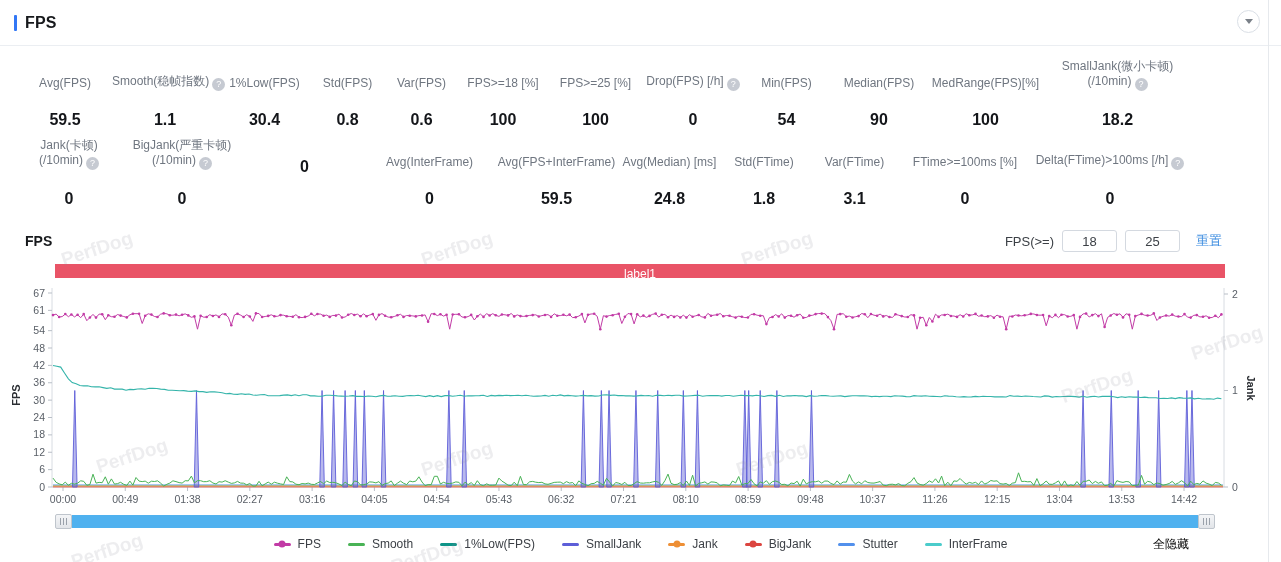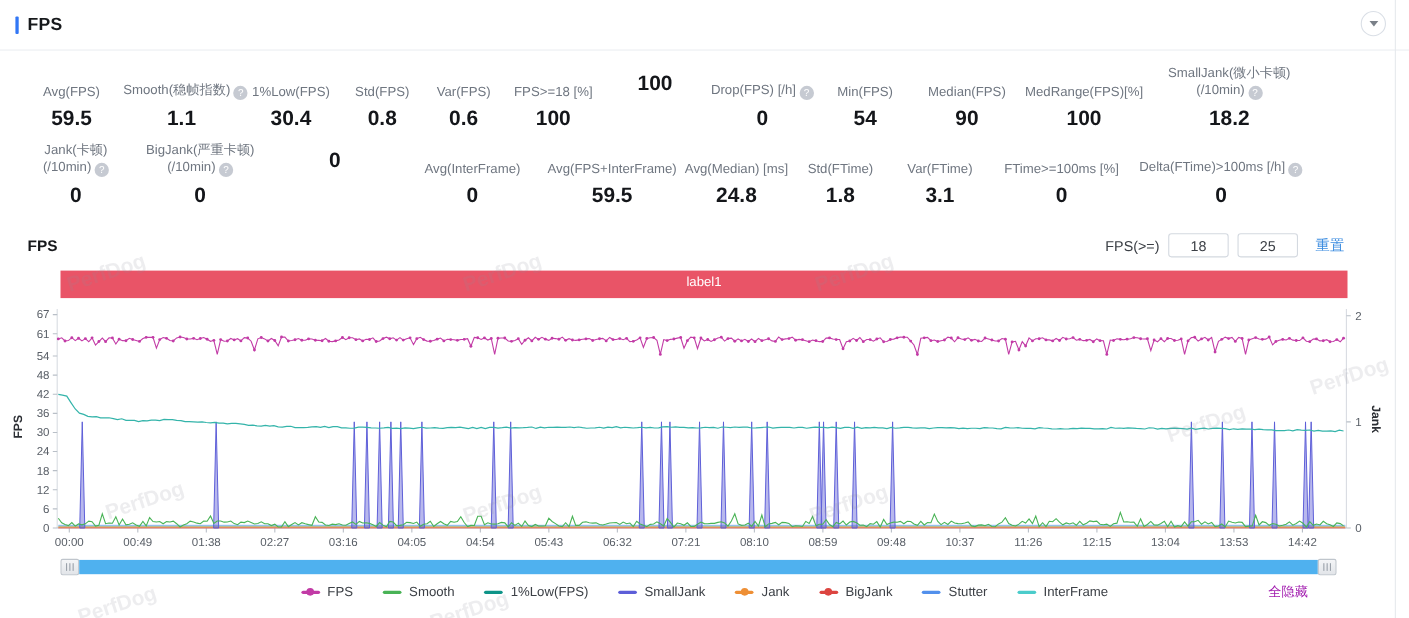--- a/index.html
+++ b/index.html
@@ -15,31 +15,31 @@
   .caret { width:0; height:0; border-left:4px solid transparent; border-right:4px solid transparent; border-top:5px solid #7a8088; }
 
   
   .mrow { display:grid; padding-left:18px; padding-right:90px; margin-top:13px; }
   .mrow1 { grid-template-columns:94px 106px 93px 73px 75px 88px 97px 98px 89px 96px 117px 1fr; }
   .mrow2 { grid-template-columns:102px 124px 121px 129px 125px 101px 88px 93px 128px 1fr; margin-top:9px; }
   .mcell { text-align:center; }
   .mlabel { min-height:32px; display:flex; flex-direction:column; justify-content:flex-end; font-size:12px; color:#6f7680; line-height:15px; }
   .mlabel .l1, .mlabel .l2 { white-space:nowrap; }
   .help { display:inline-block; width:13px; height:13px; border-radius:50%; background:#c6cad2; color:#fff; font-size:9px; line-height:13px; text-align:center; margin-left:3px; vertical-align:-2px; cursor:pointer; }
-  .mvalue { font-size:19px; font-weight:bold; color:#14161a; margin-top:7px; }
+  .mvalue { font-size:16px; font-weight:bold; color:#14161a; margin-top:20px; }
 
   
   .chart-hdr { display:flex; align-items:center; margin-top:20px; height:26px; }
   .chart-title { font-size:14px; font-weight:bold; color:#17191c; margin-left:25px; }
   .thresholds { margin-left:auto; margin-right:59px; display:flex; align-items:center; font-size:13px; color:#3c4046; }
   .thresholds input { width:55px; height:22px; border:1px solid #d4d9e0; border-radius:3px; text-align:center; font-size:13px; color:#3c4046; margin-left:8px; outline:none; font-family:"Liberation Sans",sans-serif; }
   .reset-link { margin-left:16px; font-size:13px; color:#3d8de0; text-decoration:none; }
 
   
-  .banner { margin:10px 56px 0 55px; height:25px; background:#e95467; color:#fff; font-size:12px; text-align:center; line-height:21px; }
+  .banner { margin:10px 56px 0 55px; height:14px; background:#e95467; color:#fff; font-size:12px; text-align:center; line-height:21px; }
 
   
   .chart-wrap { position:relative; margin-top:2px; }
   svg text { font-family:"Liberation Sans",sans-serif; }
 
   
   .wm { position:absolute; font-size:19px; color:rgba(140,145,155,.16); transform:rotate(-18deg); pointer-events:none; font-weight:bold; }
 
   
   .scroll-row { display:flex; align-items:center; margin:0 66px 0 55px; height:15px; }
@@ -47,21 +47,21 @@
   .grip-handle i { display:block; width:1px; height:7px; background:#9aa1aa; }
   .scroll-track { flex:1; height:13px; background:#4fb1ef; cursor:pointer; }
 
   
   .legend-row { position:relative; margin-top:6px; height:18px; }
   .legend { display:flex; justify-content:center; gap:27px; align-items:center; height:18px; }
   .legend-item { display:flex; align-items:center; gap:7px; cursor:pointer; }
   .swatch { position:relative; width:17px; height:3px; border-radius:2px; }
   .swatch .dot { position:absolute; left:50%; top:50%; width:7px; height:7px; border-radius:50%; transform:translate(-50%,-50%); }
   .legend-label { font-size:12px; color:#3c4046; }
-  .hide-all { position:absolute; right:92px; top:1px; font-size:12px; color:#a21caf; text-decoration:none; }
+  .hide-all { position:absolute; right:92px; top:1px; font-size:12px; color:#000000; text-decoration:none; }
 
   .right-edge { position:absolute; top:0; right:12px; bottom:0; width:1px; background:#e6e9ed; }
 </style>
 </head>
 <body>
 
 <div class="page">
 
   <div class="hdr">
     <div class="accent"></div>
@@ -114,20 +114,24 @@
 
     <div class="mcell">
       <div class="mlabel">
         <span class="l1"><span class="t1">FPS&gt;=18 [%]</span></span>
 
       </div>
       <div class="mvalue">100</div>
     </div>
 
     <div class="mcell">
+      <div class="mlabel">
+        <span class="l1"><span class="t1">FPS&gt;=25 [%]</span></span>
+
+      </div>
       <div class="mvalue">100</div>
     </div>
 
     <div class="mcell">
       <div class="mlabel">
         <span class="l1"><span class="t1">Drop(FPS) [/h]</span><span class="help" style="display: inline-block;">?</span></span>
 
       </div>
       <div class="mvalue">0</div>
     </div>

